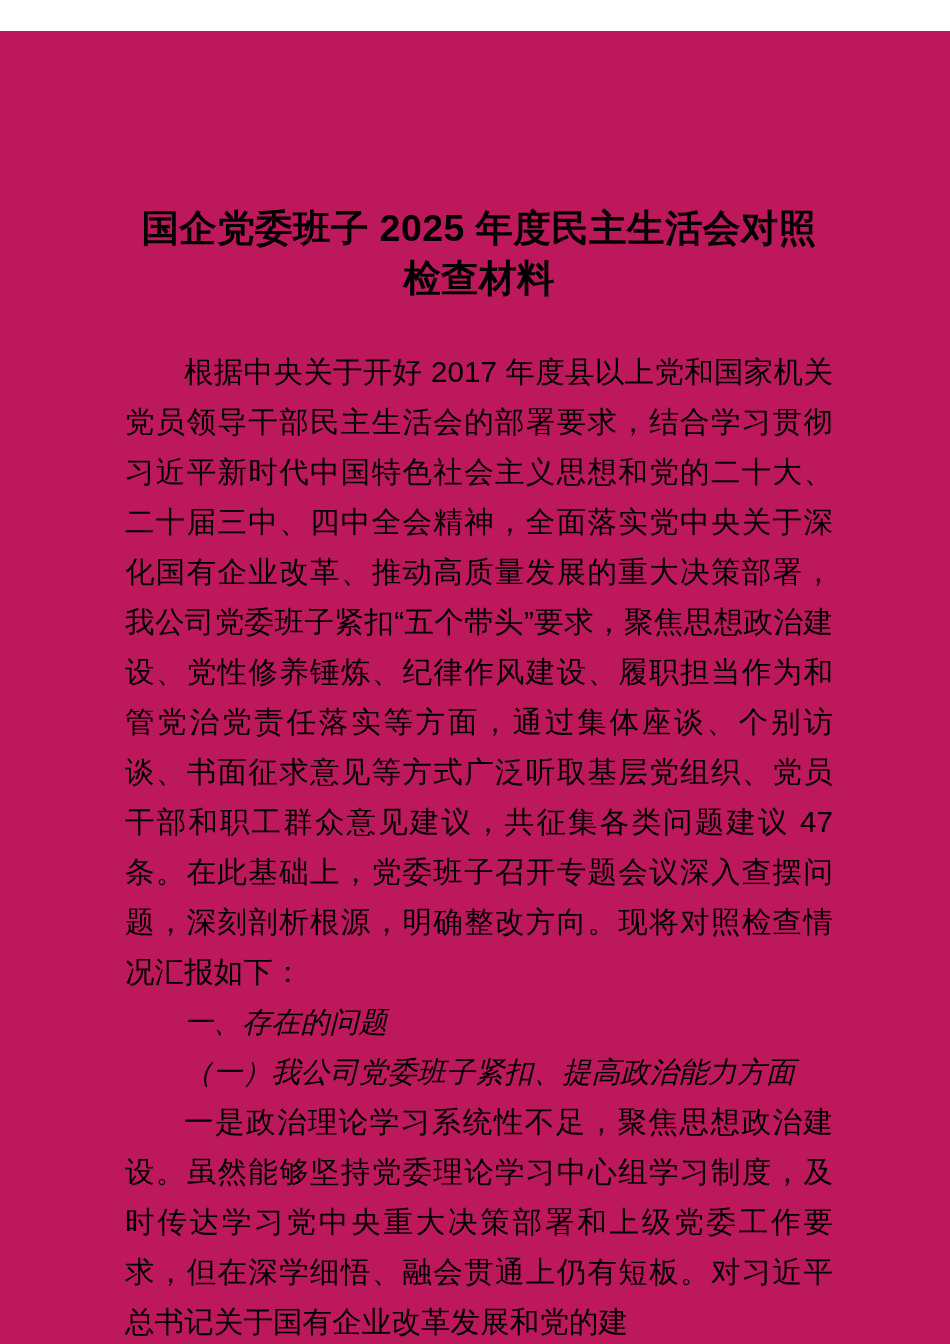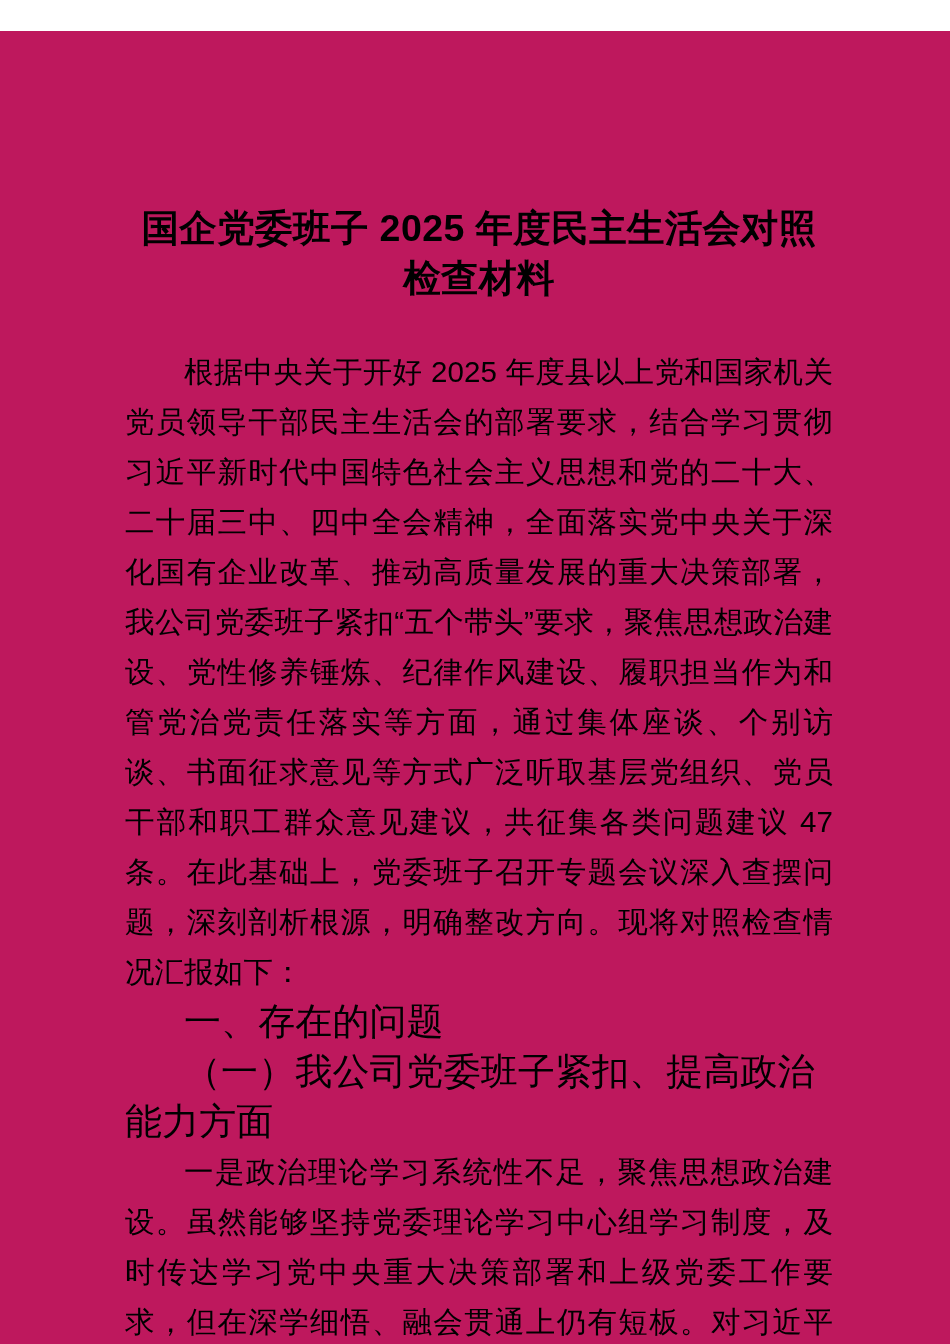--- a/index.html
+++ b/index.html
@@ -48,39 +48,40 @@
     line-height: 50px;
     text-align: justify;
     text-align-last: left;
     text-justify: inter-character;
     text-indent: 59px;
     word-break: break-all;
     letter-spacing: 0.1px;
   }
   p.heading {
     margin: 0;
-    font-size: 37px;
+    font-size: 29px;
     line-height: 50px;
     text-align: left;
     text-indent: 59px;
     word-break: break-all;
     letter-spacing: 0.1px;
+    font-style: italic;
   }
 </style>
 </head>
 <body>
 
 <div class="page">
   <div class="content">
 
     <h1 class="doc-title">国企党委班子 2025 年度民主生活会对照检查材料</h1>
 
     <div class="body-block">
 
-      <p class="para">根据中央关于开好 2025 年度县以上党和国家机关党员领导干部民主生活会的部署要求，结合学习贯彻习近平新时代中国特色社会主义思想和党的二十大、二十届三中、四中全会精神，全面落实党中央关于深化国有企业改革、推动高质量发展的重大决策部署，我公司党委班子紧扣“五个带头”要求，聚焦思想政治建设、党性修养锤炼、纪律作风建设、履职担当作为和管党治党责任落实等方面，通过集体座谈、个别访谈、书面征求意见等方式广泛听取基层党组织、党员干部和职工群众意见建议，共征集各类问题建议 47 条。在此基础上，党委班子召开专题会议深入查摆问题，深刻剖析根源，明确整改方向。现将对照检查情况汇报如下：</p>
+      <p class="para">根据中央关于开好 2017 年度县以上党和国家机关党员领导干部民主生活会的部署要求，结合学习贯彻习近平新时代中国特色社会主义思想和党的二十大、二十届三中、四中全会精神，全面落实党中央关于深化国有企业改革、推动高质量发展的重大决策部署，我公司党委班子紧扣“五个带头”要求，聚焦思想政治建设、党性修养锤炼、纪律作风建设、履职担当作为和管党治党责任落实等方面，通过集体座谈、个别访谈、书面征求意见等方式广泛听取基层党组织、党员干部和职工群众意见建议，共征集各类问题建议 47 条。在此基础上，党委班子召开专题会议深入查摆问题，深刻剖析根源，明确整改方向。现将对照检查情况汇报如下：</p>
 
       <p class="heading">一、存在的问题</p>
 
       <p class="heading">（一）我公司党委班子紧扣、提高政治能力方面</p>
 
       <p class="para">一是政治理论学习系统性不足，聚焦思想政治建设。虽然能够坚持党委理论学习中心组学习制度，及时传达学习党中央重大决策部署和上级党委工作要求，但在深学细悟、融会贯通上仍有短板。对习近平总书记关于国有企业改革发展和党的建</p>
 
     </div>
   </div>
 </div>

